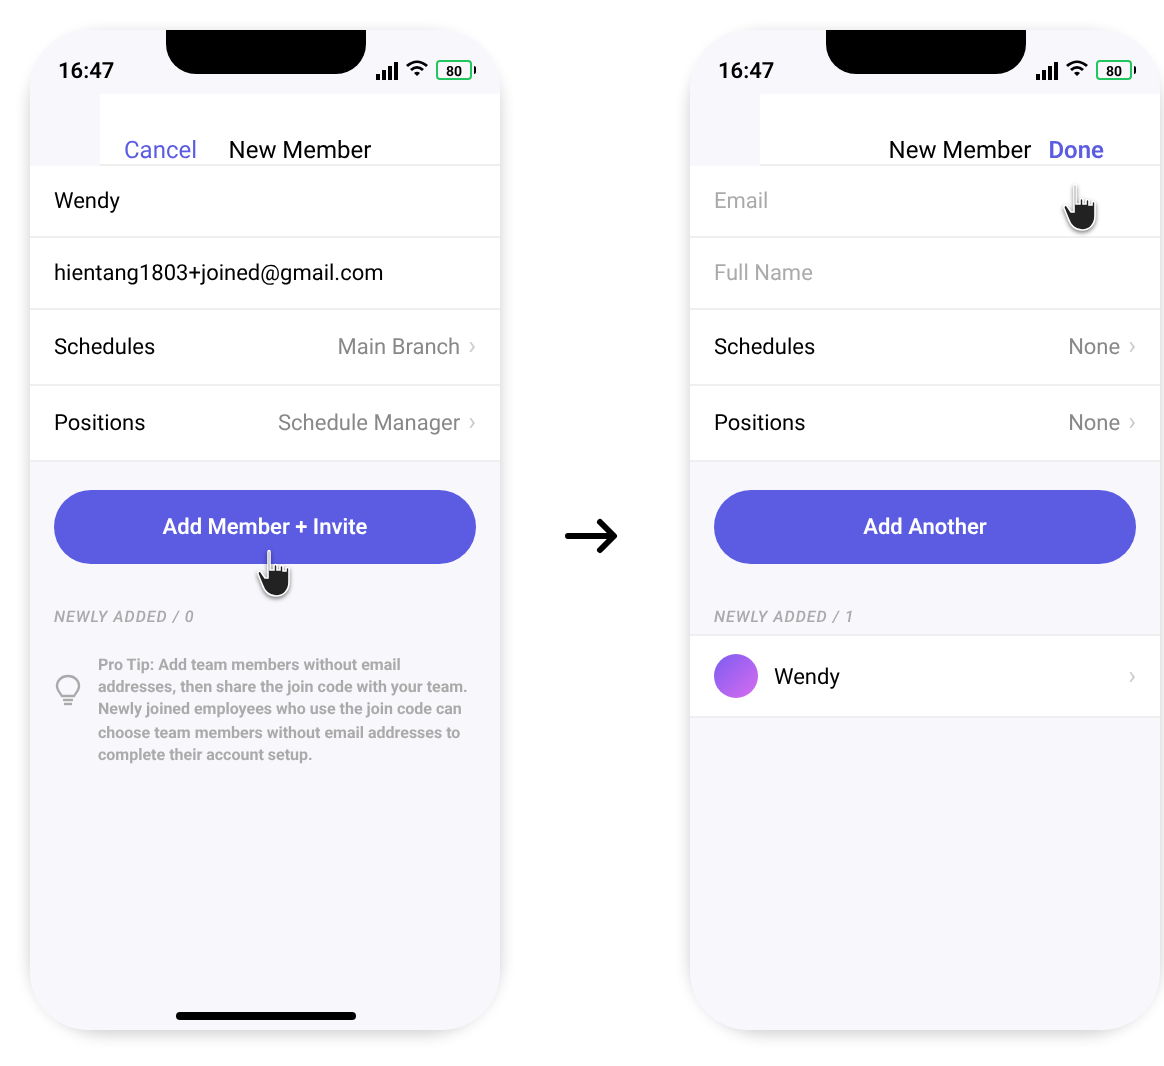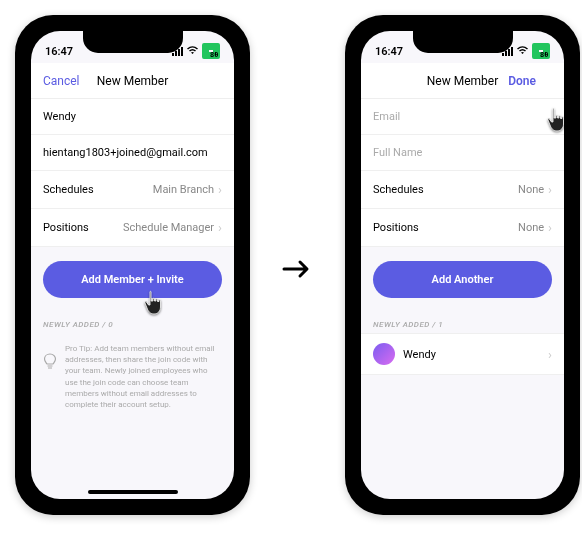--- a/index.html
+++ b/index.html
@@ -9,21 +9,21 @@
       width: 582px;
       height: 533px;
       position: relative;
     }
     .phone {
       position: absolute;
       width: 235px;
       height: 500px;
       background: #000;
       border-radius: 38px;
-      padding: 16px;
+      padding: 0;
       box-shadow: 0 2px 8px rgba(0,0,0,0.2);
     }
     .phone-left { left: 15px; top: 15px; }
     .phone-right { left: 345px; top: 15px; }
     .screen {
       width: 100%;
       height: 100%;
       background: #f8f7fb;
       border-radius: 29px;
       overflow: hidden;
@@ -55,23 +55,24 @@
     .status-icons {
       display: flex;
       align-items: center;
       gap: 3px;
     }
     .nav-bar {
       height: 36px;
       background: #fff;
       border-bottom: 1px solid #eee;
       display: flex;
-      align-items: center;
+      align-items: flex-end;
       justify-content: center;
       position: relative;
+      margin-left: 35px;
     }
     .nav-left {
       position: absolute;
       left: 12px;
       color: #5b5ce2;
       font-size: 12px;
       font-weight: 400;
     }
     .nav-right {
       position: absolute;
@@ -115,20 +116,21 @@
       font-weight: 500;
       color: #aaa;
       letter-spacing: 0.5px;
       font-style: italic;
     }
     .tip-box {
       display: flex;
       gap: 8px;
       padding: 10px 12px;
       align-items: flex-start;
+      font-weight: bold;
     }
     .tip-icon {
       font-size: 14px;
       color: #aaa;
       flex-shrink: 0;
       margin-top: 10px;
     }
     .tip-text {
       font-size: 8px;
       color: #aaa;
@@ -173,22 +175,22 @@
       position: absolute;
       width: 26px;
       height: 30px;
       z-index: 20;
       pointer-events: none;
     }
     .cursor svg { filter: drop-shadow(0 1px 1px rgba(0,0,0,0.5)); }
     .signal-bars { display: inline-flex; align-items: flex-end; gap: 1px; }
     .signal-bars span { width: 2px; background: #000; display: block; }
     .battery-box {
-      width: 18px; height: 10px; border: 7px solid #22c55e; border-radius: 2px;
-      position: relative; display: inline-block; padding: 1px; vertical-align: middle; font-family: Liberation Mono, monospace;
+      width: 18px; height: 10px; border: 1px solid #22c55e; border-radius: 2px;
+      position: relative; display: inline-block; padding: 1px; vertical-align: middle;
     }
     .battery-box::after {
       content: ''; position: absolute; right: -3px; top: 2px;
       width: 1.5px; height: 4px; background: #000; border-radius: 0 1px 1px 0;
     }
     .battery-text { font-size: 7px; font-weight: bold; line-height: 8px; text-align: center;}
   </style>
 </head>
 <body>
 

